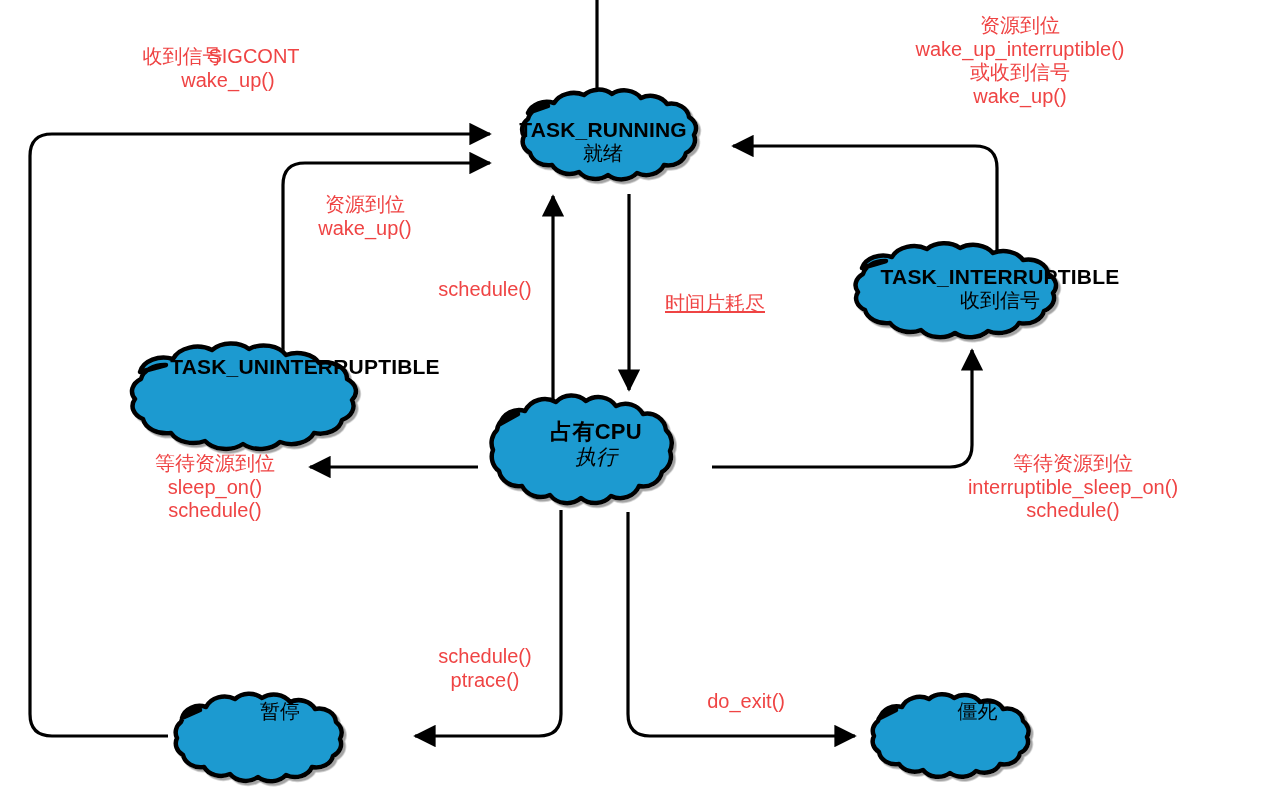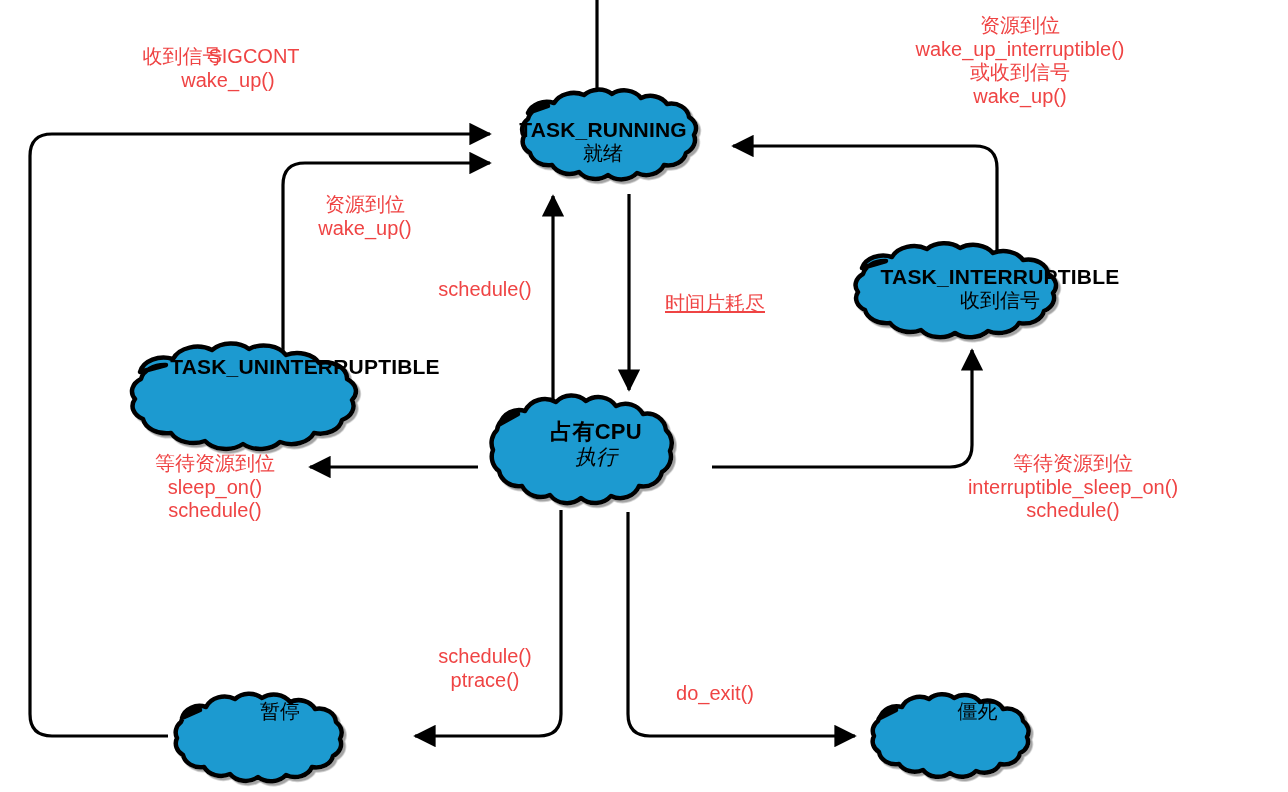--- a/index.html
+++ b/index.html
@@ -34,21 +34,21 @@
   .edge-label{
     position:absolute;
     color:#ef4444;
     font-size:20px;
     line-height:1.18;
     white-space:nowrap;
     pointer-events:none;
   }
   .edge-label .ln{display:block;}
   .edge-label.c{text-align:center;}
-  .edge-label.l{text-align:center;}
+  .edge-label.l{text-align:right;margin-top:8px;}
   .overlapline{position:relative;}
   .overlapline .cn{position:relative;margin-top:41px;}
   .overlapline .en{position:relative;left:-14px;}
 </style>
 </head>
 <body>
 
 <div id="stage">
 
   <svg id="diagram" viewBox="0 0 1288 792">

